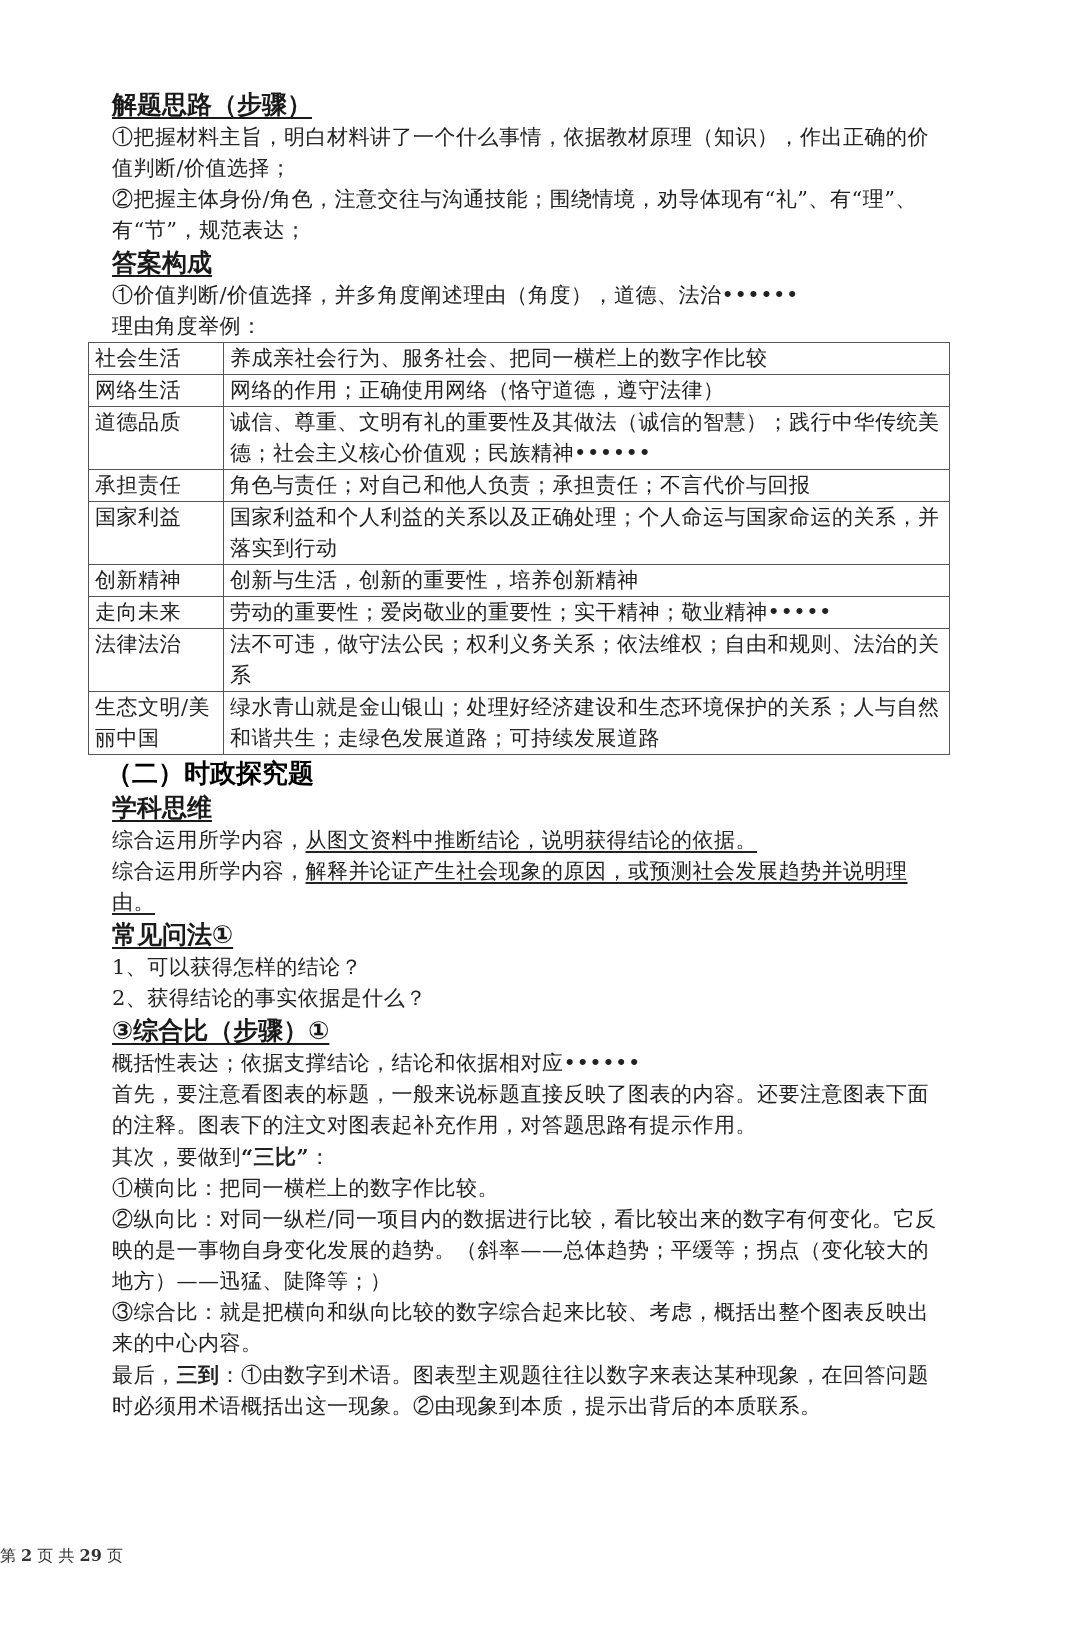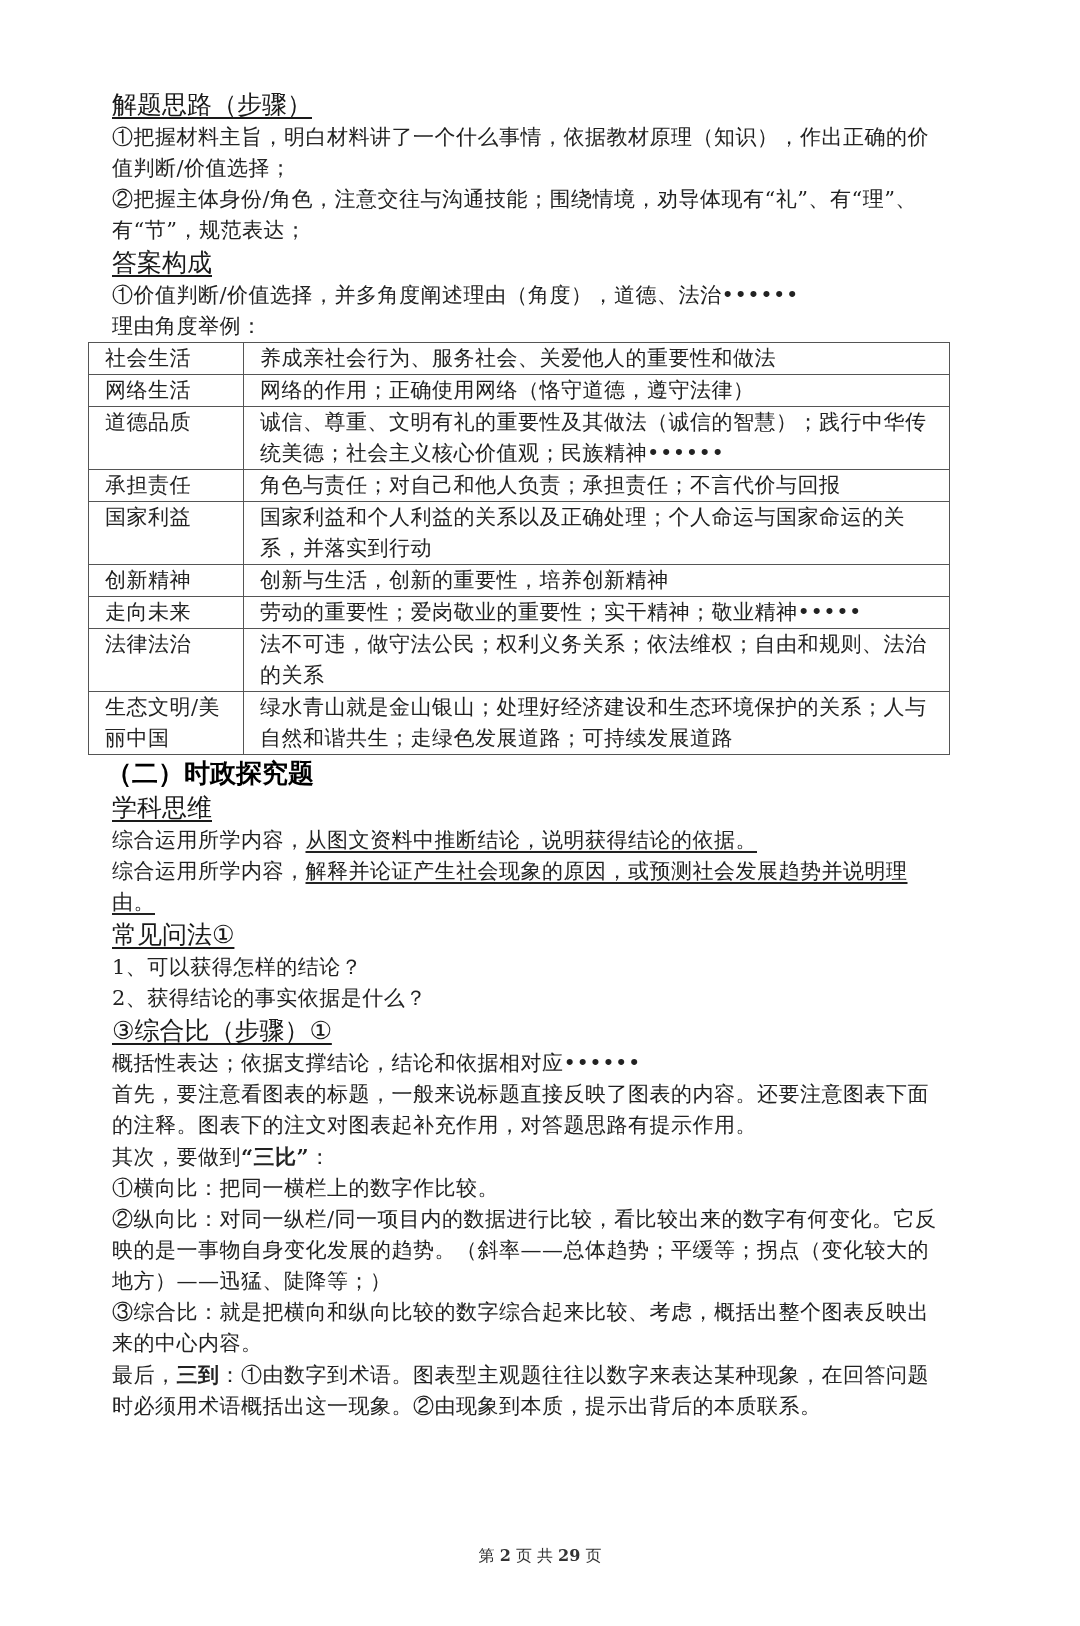--- a/index.html
+++ b/index.html
@@ -4,43 +4,43 @@
 <style>
   html, body { margin: 0; padding: 0; background: #ffffff; }
   body {
     width: 1080px; height: 1626px; position: relative; overflow: hidden;
     font-family: "DejaVu Serif", "Liberation Serif", serif;
     color: #222222;
   }
   .page { position: absolute; left: 112px; top: 88px; width: 830px; }
   .h {
     font-family: "DejaVu Sans", "Liberation Sans", sans-serif;
-    font-weight: normal; font-size: 25px; line-height: 34px;
+    font-weight: bold; font-size: 25px; line-height: 34px;
     text-decoration: underline; text-underline-offset: 4px;
     color: #1a1a1a; margin: 0;
   }
   .h2 {
     font-family: "DejaVu Sans", "Liberation Sans", sans-serif;
     font-weight: bold; font-size: 26px; line-height: 36px;
     color: #000000; margin: 0 0 0 -6px;
   }
   .p { font-size: 21px; line-height: 31px; margin: 0; letter-spacing: 0.5px; }
   .u { text-decoration: underline; text-underline-offset: 4px; text-align: center; }
   .b { font-weight: bold; }
   table.reasons {
     border-collapse: collapse; margin-left: -24px; width: 862px;
     font-size: 21px; line-height: 31px; letter-spacing: 0.5px;
   }
   table.reasons td {
-    border: 1.5px solid #555; padding: 0 16px; vertical-align: top;
+    border: 1.5px solid #555; padding: 0 6px; vertical-align: top;
   }
   table.reasons td.k { width: 122px; }
   .footer {
     position: absolute; left: 0; width: 1080px; top: 1546px;
-    text-align: center; font-size: 16px; color: #333;
+    font-size: 16px; color: #333;
     font-family: "DejaVu Serif", "Liberation Serif", serif;
   }
   .footer b { font-weight: bold; }
 </style>
 </head>
 <body>
 
 <div class="page">
 
   <p class="h">解题思路（步骤）</p>
@@ -48,21 +48,21 @@
   <p class="p">②把握主体身份/角色，注意交往与沟通技能；围绕情境，劝导体现有“礼”、有“理”、有“节”，规范表达；</p>
 
   <p class="h">答案构成</p>
   <p class="p">①价值判断/价值选择，并多角度阐述理由（角度），道德、法治••••••</p>
   <p class="p">理由角度举例：</p>
 
   <table class="reasons">
     <tbody>
       <tr>
         <td class="k">社会生活</td>
-        <td>养成亲社会行为、服务社会、关爱他人的重要性和做法</td>
+        <td>养成亲社会行为、服务社会、把同一横栏上的数字作比较</td>
       </tr>
       <tr>
         <td class="k">网络生活</td>
         <td>网络的作用；正确使用网络（恪守道德，遵守法律）</td>
       </tr>
       <tr>
         <td class="k">道德品质</td>
         <td>诚信、尊重、文明有礼的重要性及其做法（诚信的智慧）；践行中华传统美德；社会主义核心价值观；民族精神••••••</td>
       </tr>
       <tr>

